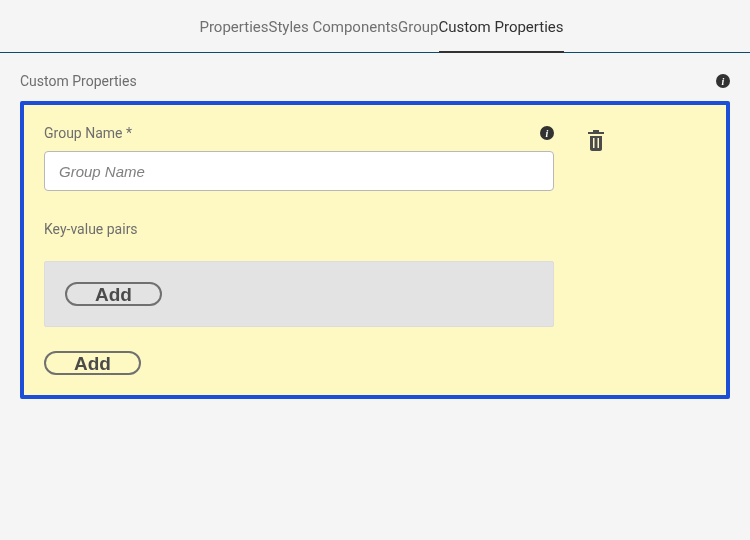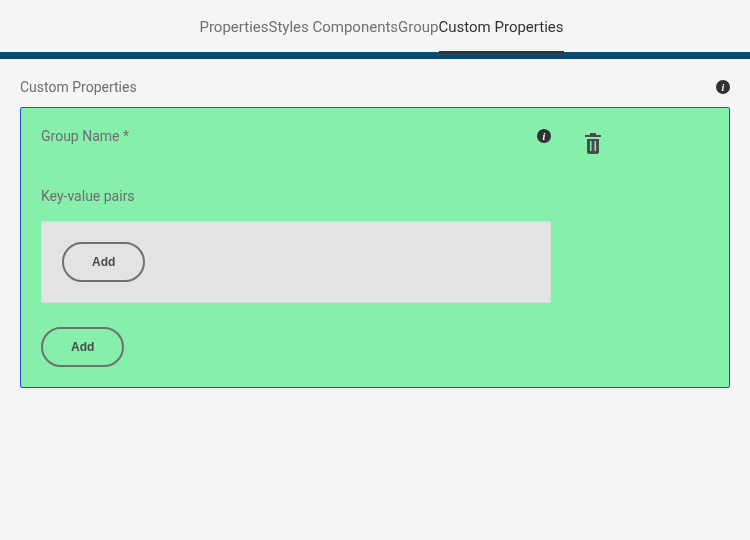--- a/index.html
+++ b/index.html
@@ -7,21 +7,21 @@
       font-family: -apple-system, BlinkMacSystemFont, "Segoe UI", Roboto, Arial, sans-serif;
       background: #f5f5f5;
       width: 750px;
       height: 540px;
       color: #4b4b4b;
     }
     .tabs {
       display: flex;
       padding: 18px 0 0 13px;
       justify-content: center;
-      border-bottom: 7px solid #0c4a6e;
+      border-bottom: 1px solid #0c4a6e;
       position: relative;
     }
     .tab {
       font-size: 15px;
       color: #707070;
       padding-bottom: 16px;
       cursor: pointer;
       position: relative;
     }
     .tab.active {
@@ -58,22 +58,22 @@
       display: inline-flex;
       align-items: center;
       justify-content: center;
       font-size: 10px;
       font-family: Georgia, serif;
       font-style: italic;
       font-weight: bold;
       cursor: default;
     }
     .panel {
-      background: #86efac;
-      border: 1px solid #1d4ed8;
+      background: #fef9c3;
+      border: 4px solid #1d4ed8;
       border-radius: 2px;
       padding: 20px;
     }
     .field-row {
       display: flex;
       align-items: flex-start;
       gap: 28px;
     }
     .field-col {
       flex: 0 0 510px;
@@ -110,36 +110,36 @@
       cursor: pointer;
       padding: 4px;
       margin-top: 0;
       color: #4b4b4b;
     }
     .trash-btn svg { display: block; }
     .sub-label {
       font-size: 14px;
       color: #6e6e6e;
       margin-top: 30px;
-      margin-bottom: 17px;
+      margin-bottom: 24px;
     }
     .kv-panel {
       background: #e3e3e3;
       border: 1px solid #dcdcdc;
       border-radius: 2px;
       padding: 20px;
       width: 510px;
     }
     .pill-button {
       border: 2px solid #707070;
       background: transparent;
       border-radius: 20px;
-      height: 40px;
+      height: 24px;
       padding: 0 28px;
-      font-size: 12px;
+      font-size: 19px;
       font-weight: 700;
       color: #4b4b4b;
       cursor: pointer;
     }
     .outer-add {
       margin-top: 24px;
     }
   </style>
 </head>
 <body>
@@ -158,20 +158,21 @@
     <span class="info-icon">i</span>
   </div>
 
   <div class="panel">
     <div class="field-row">
       <div class="field-col">
         <div class="field-label-row">
           <div class="field-label">Group Name *</div>
           <span class="info-icon">i</span>
         </div>
+        <input type="text" class="text-input" placeholder="Group Name" style="">
       </div>
       <button class="trash-btn">
         <svg width="20" height="22" viewBox="0 0 20 22" fill="currentColor">
           <path d="M7 1 L7 3 L2 3 L2 5 L18 5 L18 3 L13 3 L13 1 Z M4 7 L4 20 C4 21 5 22 6 22 L14 22 C15 22 16 21 16 20 L16 7 Z M7 9 L8.5 9 L8.5 19 L7 19 Z M11.5 9 L13 9 L13 19 L11.5 19 Z"></path>
         </svg>
       </button>
     </div>
 
     <div class="sub-label">Key-value pairs</div>
 

